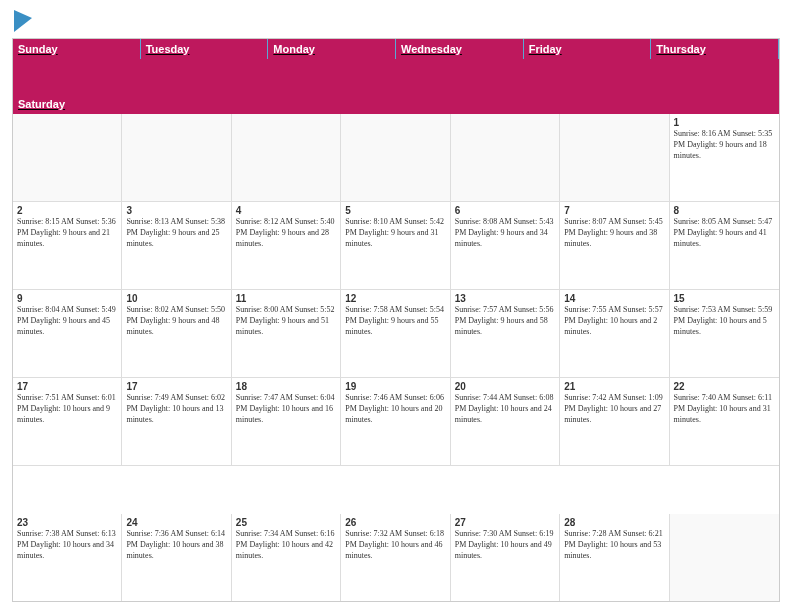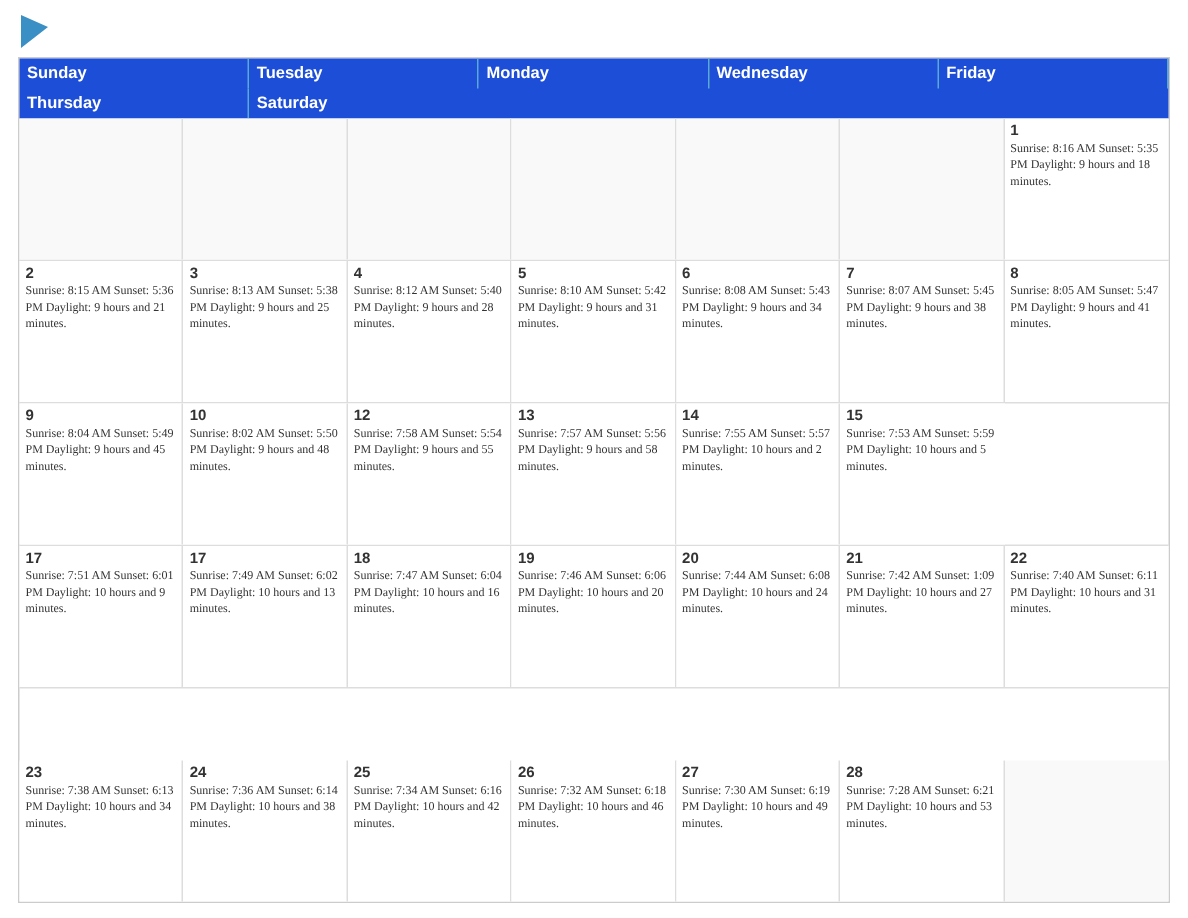--- a/index.html
+++ b/index.html
@@ -54,32 +54,33 @@
       color: #333;
     }
     .calendar {
       flex: 1;
       display: flex;
       flex-direction: column;
       border: 1px solid #ccc;
     }
     .cal-header {
       display: grid;
-      grid-template-columns: repeat(5, 1fr);
-      background: #1d4ed8;
+      grid-template-columns: repeat(6, 1fr);
+      background: #be185d;
+      text-decoration: underline;
     }
     .cal-header-cell {
       color: #fff;
       font-size: 11px;
       font-weight: bold;
       padding: 4px 5px;
       text-align: left;
       border-right: 1px solid #5aa8d4;
     }
-    .cal-header-cell:last-child { border-right: none; }
+    .cal-header-cell:last-child { border-right: none; margin-top: 35px; }
     .cal-body {
       flex: 1;
       display: flex;
       flex-direction: column;
     }
     .cal-row {
       display: grid;
       grid-template-columns: repeat(7, 1fr);
       flex: 1;
       border-bottom: 1px solid #ddd;
@@ -205,20 +206,26 @@
 Sunset: 5:49 PM
 Daylight: 9 hours and 45 minutes.</div>
           </div>
           <div class="cal-cell">
             <span class="day-num">10</span>
             <div class="cell-text">Sunrise: 8:02 AM
 Sunset: 5:50 PM
 Daylight: 9 hours and 48 minutes.</div>
           </div>
           <div class="cal-cell">
+            <span class="day-num">11</span>
+            <div class="cell-text">Sunrise: 8:00 AM
+Sunset: 5:52 PM
+Daylight: 9 hours and 51 minutes.</div>
+          </div>
+          <div class="cal-cell">
             <span class="day-num">12</span>
             <div class="cell-text">Sunrise: 7:58 AM
 Sunset: 5:54 PM
 Daylight: 9 hours and 55 minutes.</div>
           </div>
           <div class="cal-cell">
             <span class="day-num">13</span>
             <div class="cell-text">Sunrise: 7:57 AM
 Sunset: 5:56 PM
 Daylight: 9 hours and 58 minutes.</div>

